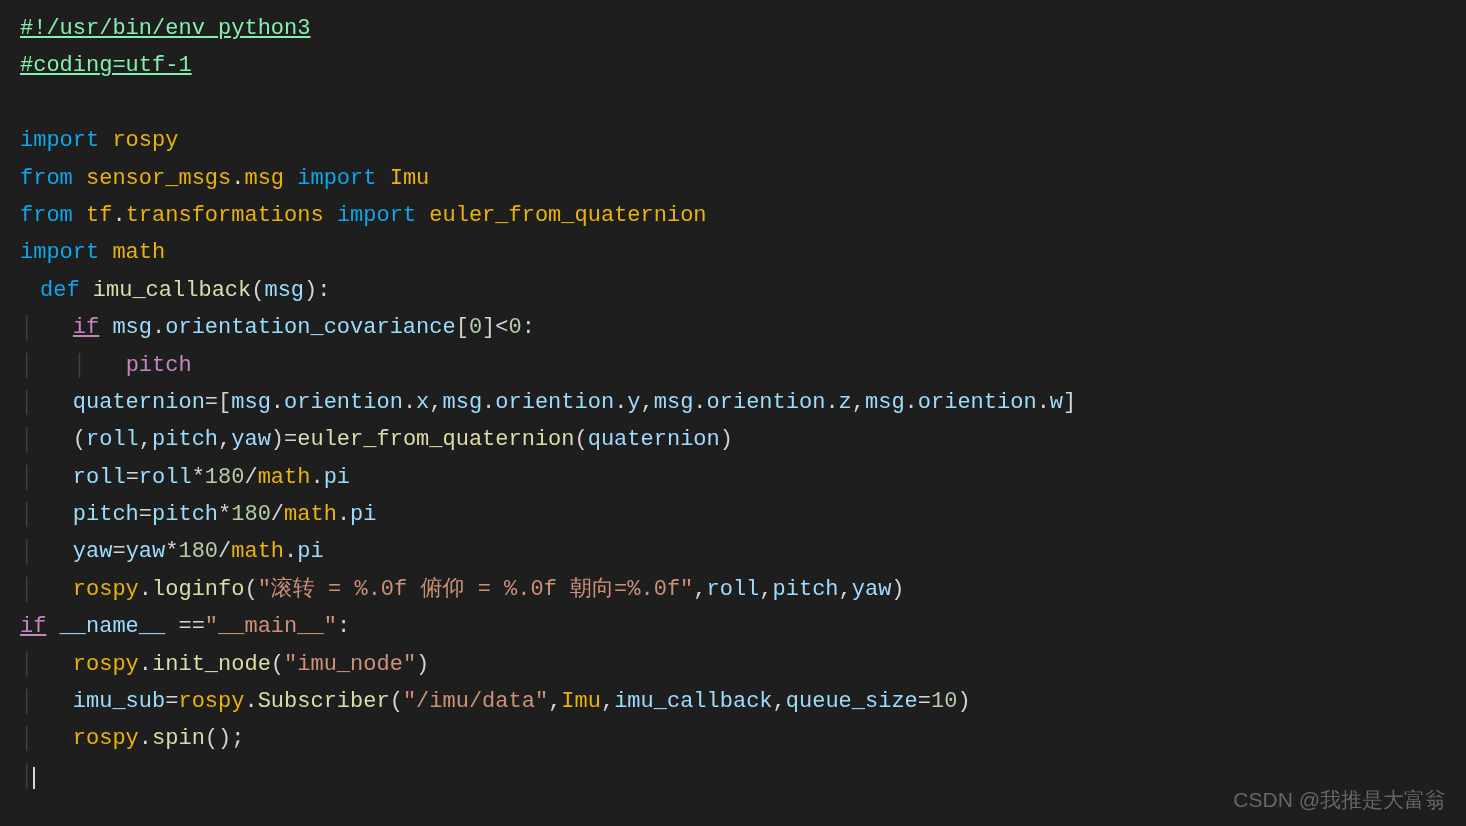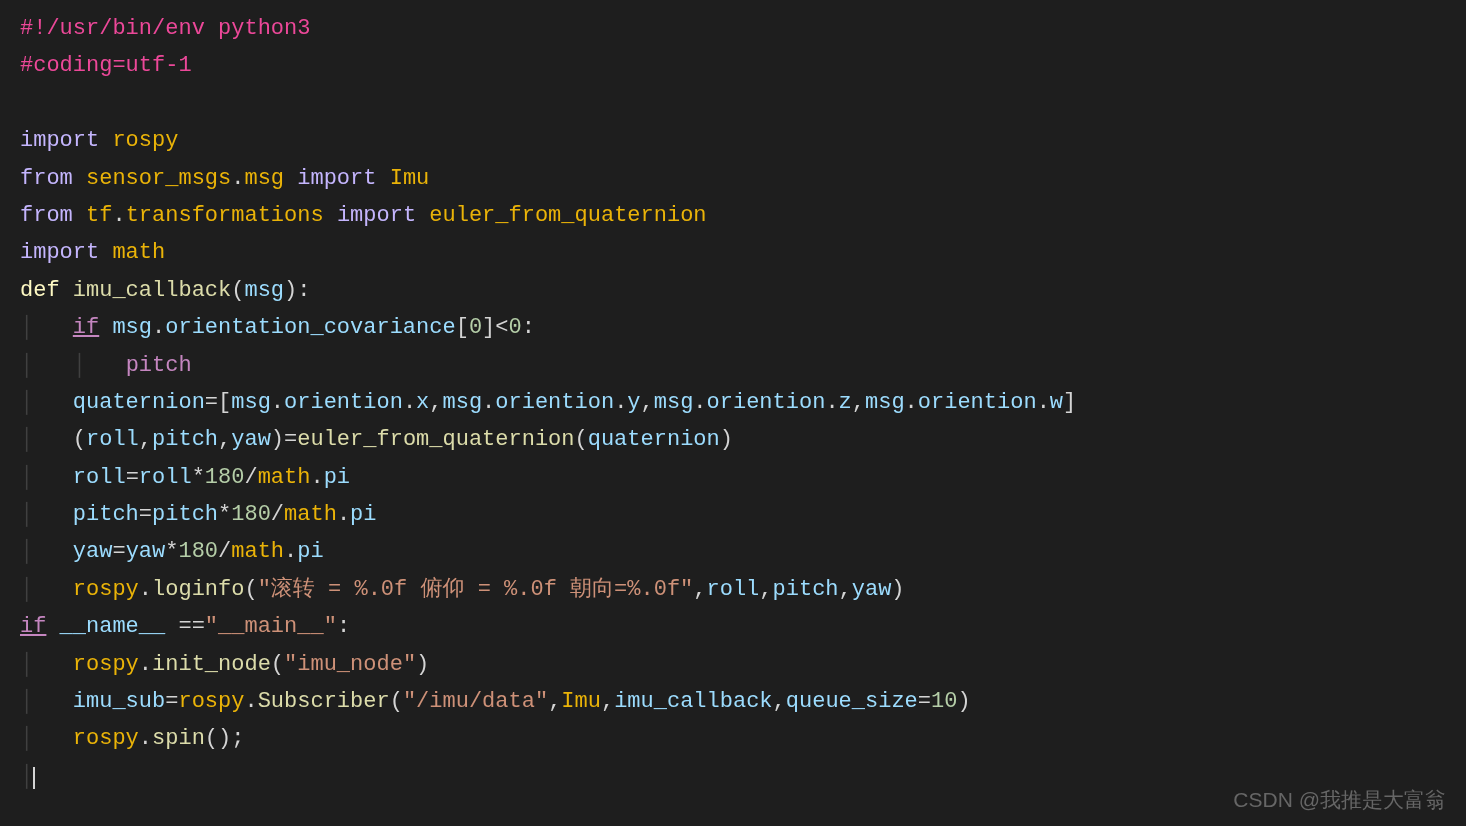--- a/index.html
+++ b/index.html
@@ -12,23 +12,23 @@
       color: #d4d4d4;
       width: 1466px;
       height: 826px;
       overflow: hidden;
       position: relative;
     }
     .code-container {
       padding: 10px 20px;
       white-space: pre;
     }
-    .comment { color: #ec4899; }
-    .keyword-import { color: #c4b5fd; }
-    .keyword-def { color: #fef9c3; }
+    .comment { color: #86efac; text-decoration: underline; }
+    .keyword-import { color: #0ea5e9; }
+    .keyword-def { color: #0ea5e9; margin-left: 20px; }
     .keyword-if { color: #c586c0; text-decoration: underline; }
     .keyword-return { color: #c586c0; }
     .module { color: #eab308; }
     .function-name { color: #dcdcaa; }
     .variable { color: #9cdcfe; }
     .param { color: #9cdcfe; }
     .text { color: #d4d4d4; }
     .number { color: #b5cea8; }
     .string { color: #ce9178; }
     .guide { color: #404040; }

